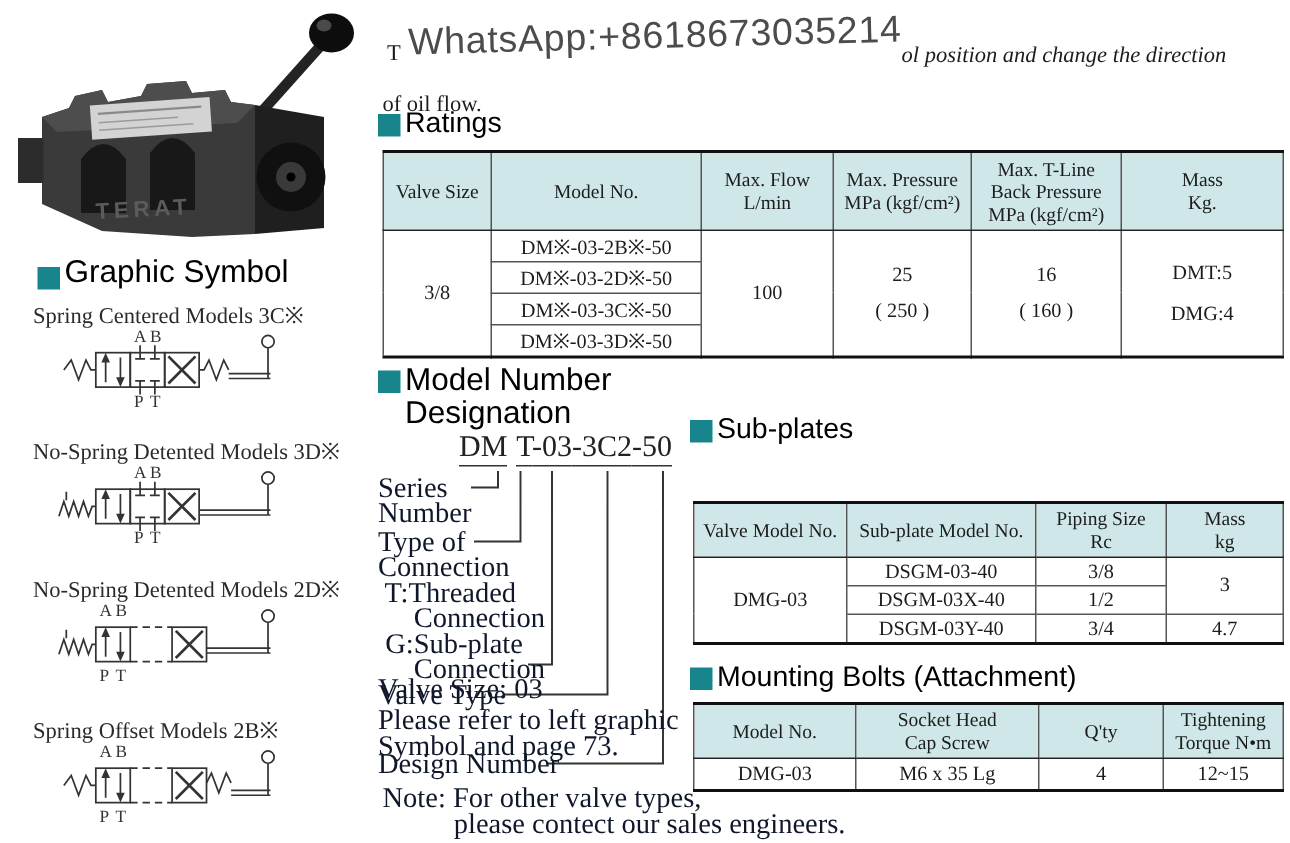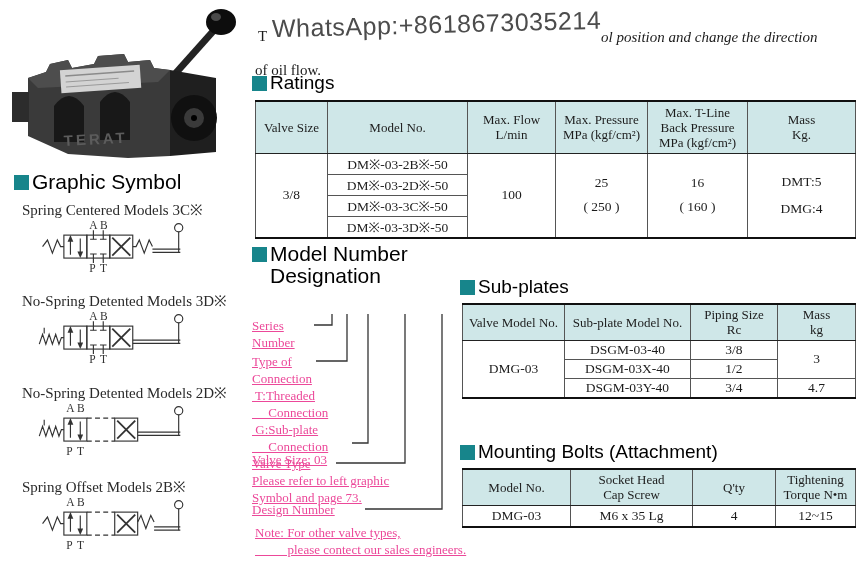--- a/index.html
+++ b/index.html
@@ -18,21 +18,21 @@
   .dtable{border:1px solid #555;border-top:2.5px solid #101010;border-bottom:2.5px solid #101010;}
   .dtable th,.dtable td{border:1px solid #555;text-align:center;vertical-align:middle;padding:1px 2px;overflow:hidden;}
   .dtable thead th{background:#cfe7e8;font-weight:normal;font-size:13px;line-height:15px;white-space:pre-line;border-bottom:1.8px solid #222;}
   .dtable td{font-size:13.5px;}
   .sym-title{font-family:Liberation Serif, serif;font-size:15px;color:#2a2a2a;}
   .symbol{width:225px;height:64px;transform:scale(0.82);transform-origin:left top;}
   .symbol svg{position:absolute;left:0;top:0;}
   .port{position:absolute;font-size:14px;color:#333;}
   .watermark{font-family:"Liberation Sans",sans-serif;font-size:25px;color:#4c4c4c;transform:rotate(-1.5deg);letter-spacing:0.5px;}
   .bodytxt{font-size:15px;line-height:17px;color:#1c1c1c;}
-  .mnlabel{font-size:13px;line-height:17px;color:#ec4899;text-decoration:underline;}
+  .mnlabel{font-size:19px;line-height:17px;color:#0f172a;}
   .code{font-size:20px;font-family:"Liberation Serif",serif;color:#222;}
   .code span{border-bottom:1.6px solid #333;padding-bottom:1px;}
   .tall{line-height:24px;}
   .masscell{line-height:27px;}
 </style>
 </head>
 <body>
 
 <div class="abs" style="left:8px;top:4px;width:248px;height:162px;">
   <svg width="248" height="162" viewBox="0 0 248 162">
@@ -111,21 +111,21 @@
       <tr style="height:19px;">
           <td>DM※-03-3C※-50</td>
         </tr>
       <tr style="height:20px;">
           <td>DM※-03-3D※-50</td>
         </tr>
     </tbody>
   </table>
 </div>
 
-<div class="abs heading h-lg" style="left:14px;top:171px;">
+<div class="abs heading h-lg" style="left:25px;top:171px;align-items:flex-end;">
   <div class="sq" style="margin-top: 4px; background: rgb(23, 133, 139);"></div>
   <div>Graphic Symbol</div>
 </div>
 
 <div class="abs sym-title" style="left:22px;top:199px;">Spring Centered Models 3C※</div>
 <div class="abs symbol" style="left:36px;top:222px;">
   <svg width="225" height="64" viewBox="0 0 225 64">
     <g stroke="#333" stroke-width="1.4" fill="none">
       <path d="M34,30 L30,30 26,22 20,38 14,22 8,30"></path>
       <rect x="34" y="16" width="28" height="28"></rect>
@@ -266,20 +266,23 @@
 <div class="abs" style="left:252px;top:287px;width:218px;height:240px;">
   <svg class="abs" style="left:0;top:0;" width="218" height="240" viewBox="0 0 218 240">
     <g stroke="#333" stroke-width="1.3" fill="none">
       <path d="M62,38 L80,38 80,27"></path>
       <path d="M64,74 L95,74 95,27"></path>
       <path d="M100,156 L116,156 116,27"></path>
       <path d="M84,176 L153,176 153,27"></path>
       <path d="M113,222 L190,222 190,27"></path>
     </g>
   </svg>
+  <div class="abs code" style="left:54px;top:0;">
+    <span style="margin-right:6px;">DM</span><span>T</span><span>-03</span><span>-3C2</span><span>-50</span>
+  </div>
   <div class="abs mnlabel pre" style="left:0;top:30px;">Series
 Number</div>
   <div class="abs mnlabel pre" style="left:0;top:66px;">Type of
 Connection
  T:Threaded
      Connection
  G:Sub-plate
      Connection</div>
   <div class="abs mnlabel pre" style="left:0;top:164px;">Valve Size: 03</div>
   <div class="abs mnlabel pre" style="left:0;top:168px;">Valve Type
@@ -290,21 +293,21 @@
 
 <div class="abs mnlabel pre" style="left:255px;top:524px;">Note: For other valve types,
           please contect our sales engineers.</div>
 
 <div class="abs heading h-md" style="left:460px;top:277px;">
   <div class="sq" style="background: rgb(23, 133, 139);"></div>
   <div>Sub-plates</div>
 </div>
 
 <div class="abs" style="left:462px;top:303px;">
-  <table class="dtable" style="width:393px;">
+  <table class="dtable" style="width:393px;margin-top:31px;">
     <colgroup>
         <col style="width:102px">
         <col style="width:126px">
         <col style="width:87px">
         <col style="width:78px">
       </colgroup>
     <thead>
       <tr style="height:36px;">
         <th>Valve Model No.</th>
         <th>Sub-plate Model No.</th>

